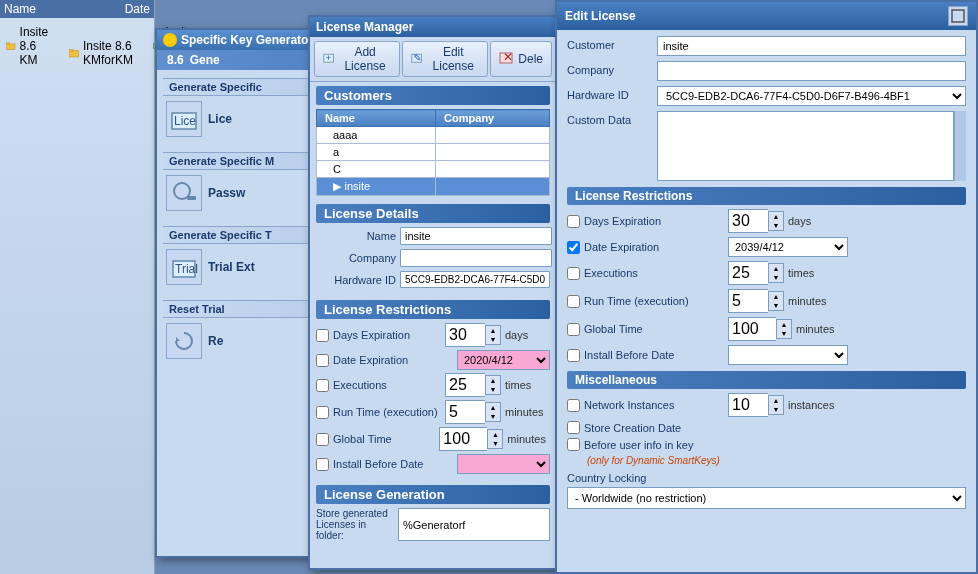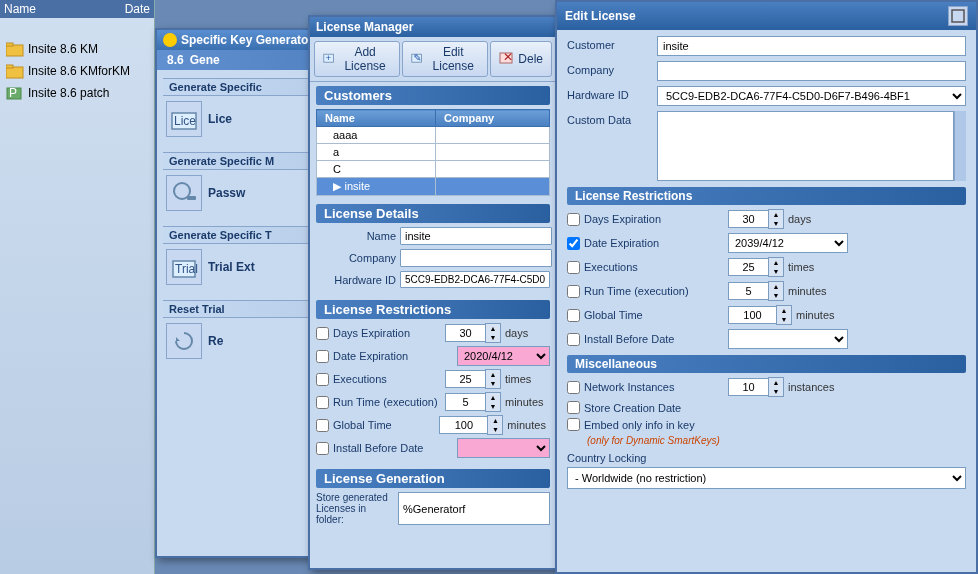--- a/index.html
+++ b/index.html
@@ -8,21 +8,21 @@
     
     .left-panel {
       position: absolute; left: 0; top: 0; width: 155px; height: 574px;
       background: linear-gradient(to bottom, #d0dff0, #b8cce4);
       border-right: 1px solid #8aa;
     }
     .left-panel-header {
       display: flex; align-items: center; justify-content: space-between;
       padding: 2px 4px; background: #4a6fa5; color: white; font-size: 11px;
     }
-    .left-panel-col { display: flex; flex-direction: column; padding: 20px 0; }
+    .left-panel-col { display: flex; flex-direction: row; padding: 4px 0; align-items: flex-end; }
     .left-item {
       display: flex; align-items: center; gap: 4px; padding: 3px 6px; cursor: pointer;
     }
     .section-header-bar {
       background: linear-gradient(to right, #c5d9f1, #a8c0e0);
       border-top: 1px solid #8aa5cc; border-bottom: 1px solid #8aa5cc;
       padding: 2px 6px; font-size: 11px; font-weight: bold; color: #1a3a6a;
       margin: 4px 0 2px 0;
     }
 
@@ -158,21 +158,21 @@
     .misc-label { width: 140px; font-size: 11px; color: #1a3a6a; }
     .misc-unit { font-size: 11px; color: #333; }
 
     .country-locking-title { font-size: 11px; color: #1a3a6a; margin-bottom: 3px; }
     .country-select { width: 100%; padding: 3px; border: 1px solid #7a9cc0; background: white; font-size: 11px; }
 
     .dynamic-note { font-size: 10px; color: #cc4400; font-style: italic; margin-left: 20px; }
 
     
     .spin-group { display: flex; align-items: center; }
-    .spin-input { width: 40px; padding: 2px 12px; border: 1px solid #7a9cc0; background: white; font-size: 11px; text-align: center; border-right: none; }
+    .spin-input { width: 40px; padding: 2px 3px; border: 1px solid #7a9cc0; background: white; font-size: 16px; text-align: left; border-right: none; }
     .spin-btns { display: flex; flex-direction: column; border: 1px solid #7a9cc0; }
     .spin-up, .spin-down {
       width: 14px; height: 9px; background: #d8e4f4; cursor: pointer;
       display: flex; align-items: center; justify-content: center; font-size: 7px; line-height: 1;
       border: none;
     }
 
     
     .scrollbar-stub { width: 12px; background: #b0c8e8; border-left: 1px solid #8aa5cc; }
   </style>
@@ -553,21 +553,21 @@
       <span class="misc-unit">instances</span>
     </div>
 
     <div class="misc-row">
       <input type="checkbox" style="">
       <span class="misc-label">Store Creation Date</span>
     </div>
 
     <div class="misc-row">
       <input type="checkbox" style="">
-      <span class="misc-label">Embed only info in key</span>
+      <span class="misc-label">Before user info in key</span>
     </div>
     <div class="dynamic-note">(only for Dynamic SmartKeys)</div>
 
     <div style="margin-top:6px;">
       <div class="country-locking-title">Country Locking</div>
       <select class="country-select">
         <option>- Worldwide (no restriction)</option>
       </select>
     </div>
   </div>

